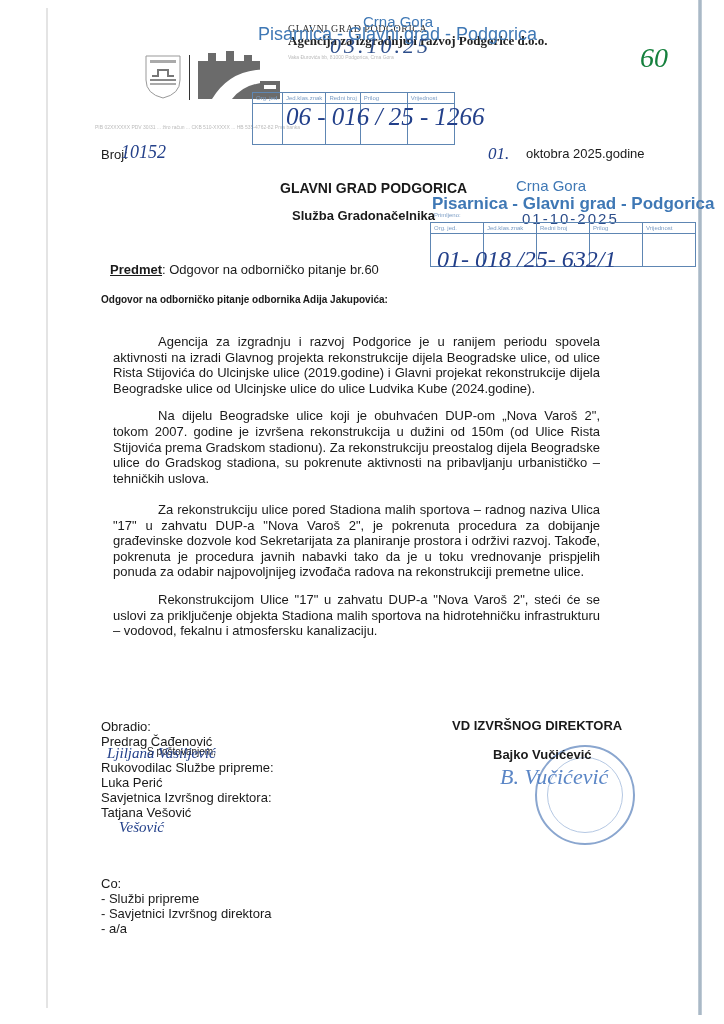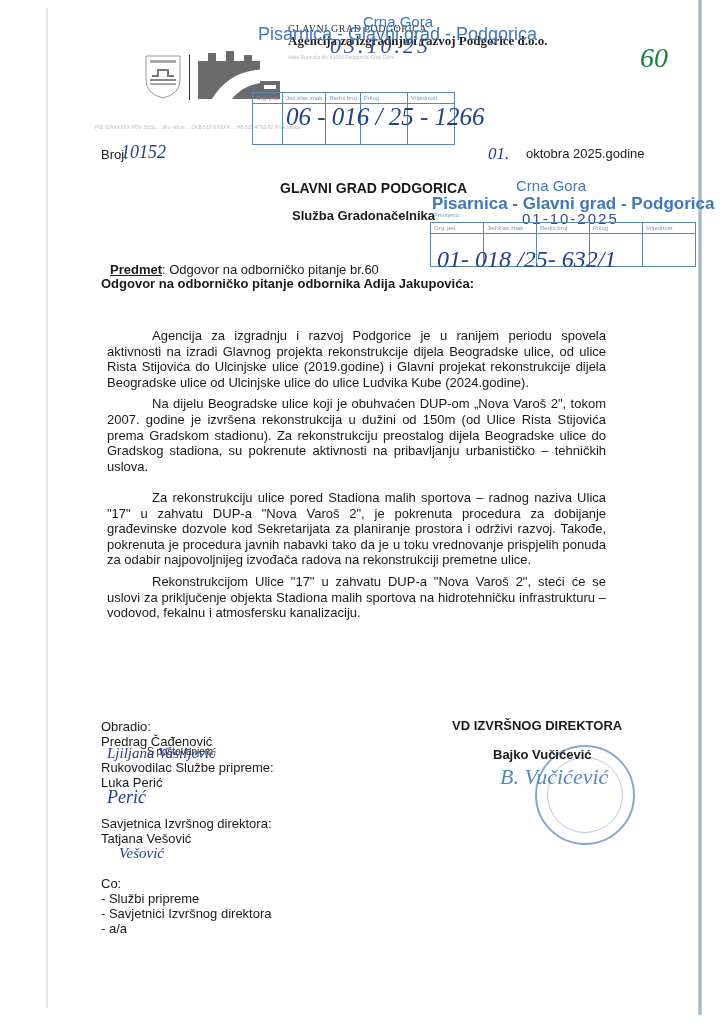--- a/index.html
+++ b/index.html
@@ -44,24 +44,24 @@
   .st2-pis { left:432px; top:194px; font-size:17px; font-weight:bold; white-space:nowrap; }
   .st2-prim { left:434px; top:212px; font-size:6px; color:#7a9cc4; }
   .st2-date { left:522px; top:210px; font-size:15px; color:#2c4d8a; letter-spacing:2px; }
   table.st2 { left:430px; top:222px; border-collapse:collapse; border:1px solid #5e86b3; }
   table.st2 td { border:1px solid #5e86b3; font-size:6px; color:#7a9cc4; height:10px; padding:0 3px; width:46px; }
   table.st2 tr.big td { height:32px; }
   .st2-num { left:437px; top:246px; font-family:"Liberation Serif", serif; font-style:italic; font-size:24px; color:#23408a; white-space:nowrap; }
 
   .predmet { left:110px; top:262px; font-size:13px; }
   .predmet b { text-decoration:underline; }
-  .heading { left:101px; top:276px; font-size:13px; font-weight:bold; }
+  .heading { left:101px; top:294px; font-size:10px; font-weight:bold; }
 
   .body { left:101px; top:322px; width:511px; font-size:13px; line-height:15.6px; text-align:justify; }
-  .body p { margin:6px; text-indent:45px; }
+  .body p { margin:12px; text-indent:45px; }
   .body p.gap { margin-top:15.6px; }
 
   .regards { left:147px; top:721px; font-size:10px;margin-top:25px; }
   .sig-left { left:101px; top:719px; font-size:13px; line-height:15px; }
   .sig-left div { white-space:nowrap; }
   .sign-hand { font-family:"Liberation Serif", serif; font-style:italic; color:#23408a; }
   .vd { left:452px; top:718px; font-size:13px; font-weight:bold; }
   .dir-name { left:493px; top:747px; font-size:13px; font-weight:bold; }
   .dir-sign { left:500px; top:764px; font-family:"Liberation Serif", serif; font-style:italic; font-size:22px; color:#5b86c6; }
   .round-stamp { left:535px; top:745px; width:96px; height:96px; border:2px solid #8aa6cf; border-radius:50%; }
@@ -162,21 +162,20 @@
 </div>
 
 <div class="abs regards">S poštovanjem,</div>
 
 <div class="abs sig-left">
   <div>Obradio:</div>
   <div>Predrag Čađenović</div>
   <div class="sign-hand" style="font-size:15px;height:14px;margin-top:-3px;margin-left:6px">Ljiljana Vasiljević</div>
   <div>Rukovodilac Službe pripreme:</div>
   <div>Luka Perić</div>
-  <div class="sign-hand" style="font-size:18px;height:26px;margin-left:6px">Perić</div>
   <div>Savjetnica Izvršnog direktora:</div>
   <div>Tatjana Vešović</div>
   <div class="sign-hand" style="font-size:15px;margin-left:18px">Vešović</div>
 </div>
 
 <div class="abs vd">VD IZVRŠNOG DIREKTORA</div>
 <div class="abs round-stamp">
     <div class="inner"></div>
   </div>
 <div class="abs dir-name">Bajko Vučićević</div>

